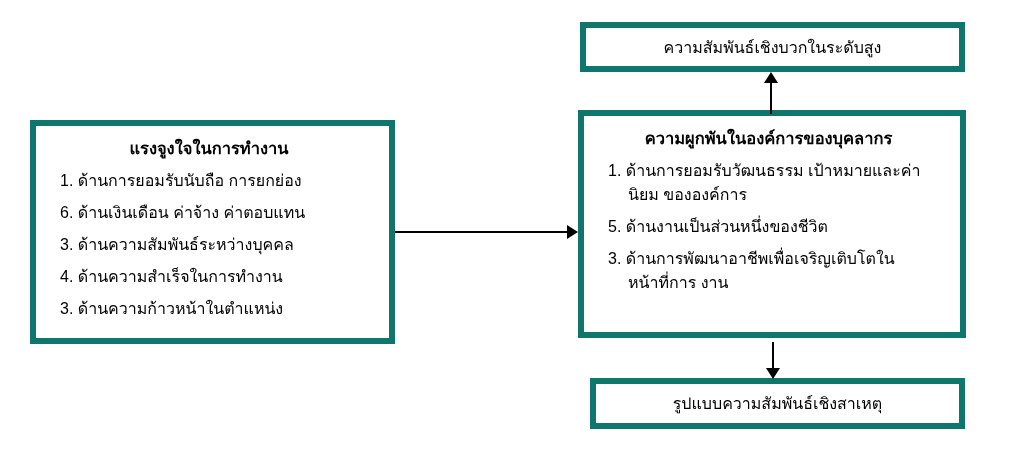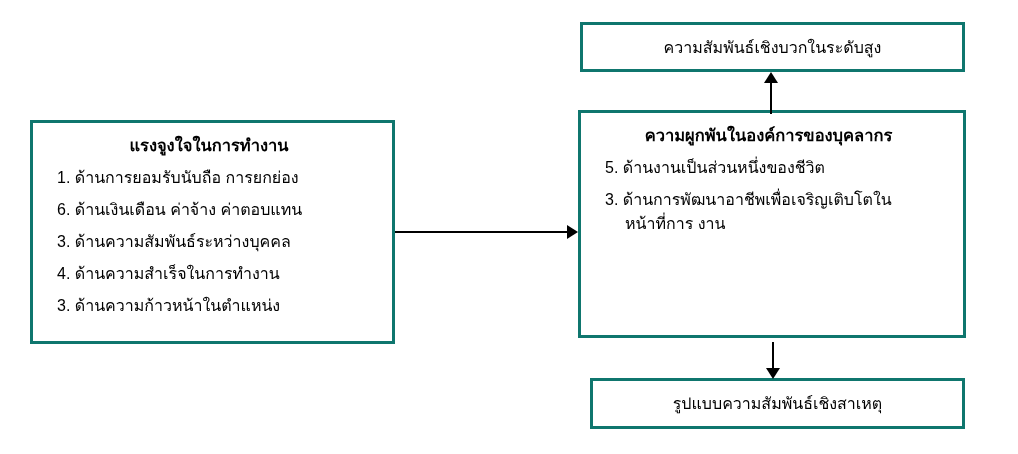--- a/index.html
+++ b/index.html
@@ -10,21 +10,21 @@
   }
   .canvas {
     position: relative;
     width: 1018px;
     height: 454px;
     background: #ffffff;
     overflow: hidden;
   }
   .box {
     position: absolute;
-    border: 3px solid #0f766e;
+    border: 6px solid #0f766e;
     background: #ffffff;
     box-sizing: border-box;
     color: #000000;
   }
   .label-box {
     display: flex;
     align-items: center;
     justify-content: center;
     text-align: center;
     font-size: 16px;
@@ -93,20 +93,21 @@
       <li>6. ด้านเงินเดือน ค่าจ้าง ค่าตอบแทน</li>
       <li>3. ด้านความสัมพันธ์ระหว่างบุคคล</li>
       <li>4. ด้านความสำเร็จในการทำงาน</li>
       <li>3. ด้านความก้าวหน้าในตำแหน่ง</li>
     </ul>
   </div>
 
   <div class="box content-box" style="left:578px; top:110px; width:388px; height:228px;">
     <div class="box-title">ความผูกพันในองค์การของบุคลากร</div>
     <ul class="item-list">
+      <li>1. ด้านการยอมรับวัฒนธรรม เป้าหมายและค่านิยม ขององค์การ</li>
       <li>5. ด้านงานเป็นส่วนหนึ่งของชีวิต</li>
       <li>3. ด้านการพัฒนาอาชีพเพื่อเจริญเติบโตในหน้าที่การ งาน</li>
     </ul>
   </div>
 
   <div class="box label-box" style="left:590px; top:378px; width:375px; height:51px;">
     <span>รูปแบบความสัมพันธ์เชิงสาเหตุ</span>
   </div>
 
   <div class="line" style="left:395px; top:231px; width:173px; height:2px;"></div>

